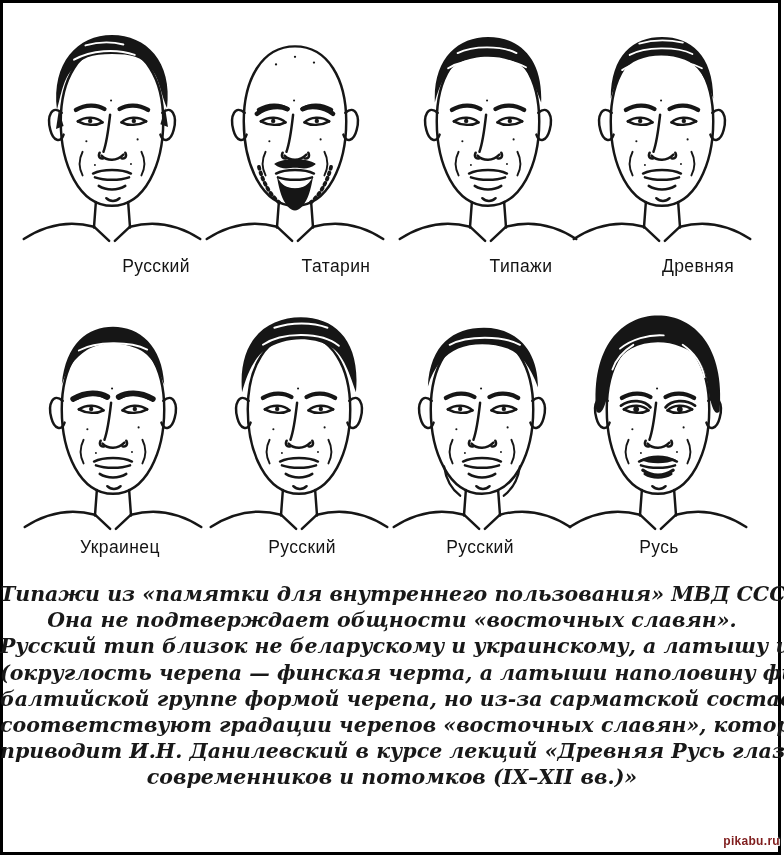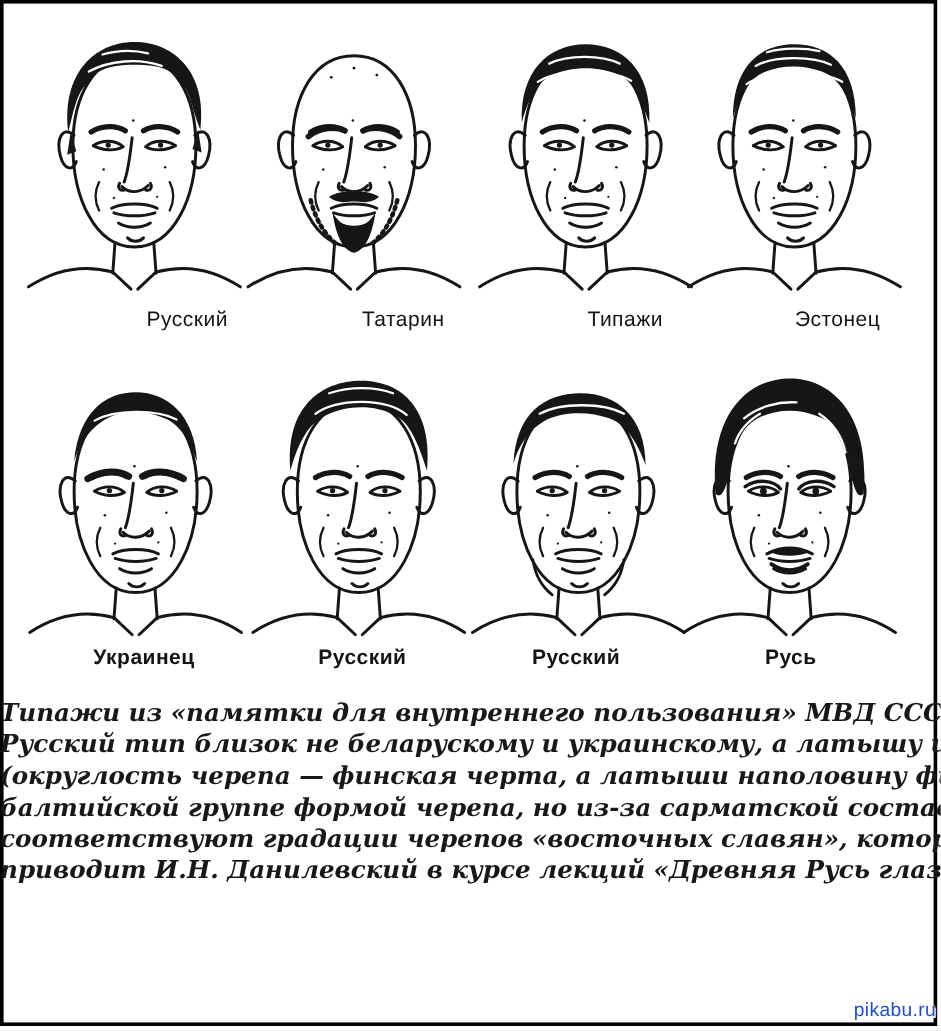--- a/index.html
+++ b/index.html
@@ -18,26 +18,26 @@
     font-size:17.5px;letter-spacing:.4px;color:#141414;white-space:nowrap;
   }
   .caption{
     position:absolute;left:0;top:581px;width:784px;text-align:center;
     font-family:"DejaVu Serif",serif;font-style:italic;font-weight:700;
     font-size:20.5px;line-height:26.2px;color:#181818;
   }
   .caption div{white-space:nowrap;}
   .watermark{
     position:absolute;right:4px;top:834px;
-    font-size:16px;font-weight:400;color:#1d4ed8;letter-spacing:.3px;
+    font-size:12px;font-weight:700;color:#7f1d1d;letter-spacing:.3px;
     text-shadow:0 0 2px #fff,0 0 2px #fff,1px 1px 0 #fff,-1px -1px 0 #fff;
   }
   
   .r1{top:6px;}  .r2{top:294px;}
-  .lab1{top:256px;margin-left:32px;} .lab2{top:537px;font-weight:bold;}
+  .lab1{top:256px;margin-left:32px;} .lab2{top:537px;}
 </style>
 </head>
 <body>
 
 <div class="canvas">
 
   <svg width="0" height="0" style="position:absolute" aria-hidden="true">
     <defs>
       <g id="base-face" fill="none" stroke="#161616" stroke-width="2.6" stroke-linecap="round" stroke-linejoin="round">
         <path d="M98,33 C63,33 44,68 44,112 C44,157 63,201 98,201 C133,201 152,157 152,112 C152,68 133,33 98,33"></path>
@@ -188,29 +188,31 @@
         <circle cx="75" cy="112" r="3"></circle>
           <circle cx="121" cy="112" r="3"></circle>
         <path d="M79,165 C90,159 106,159 117,165 C106,170 90,170 79,165 Z"></path>
       </g>
     </svg>
   </div>
 
   <div class="plabel lab1" style="left:124px">Русский</div>
   <div class="plabel lab1" style="left:304px">Татарин</div>
   <div class="plabel lab1" style="left:489px">Типажи</div>
-  <div class="plabel lab1" style="left:666px">Эстонец</div>
+  <div class="plabel lab1" style="left:666px">Древняя</div>
   <div class="plabel lab2" style="left:120px">Украинец</div>
   <div class="plabel lab2" style="left:302px">Русский</div>
   <div class="plabel lab2" style="left:480px">Русский</div>
   <div class="plabel lab2" style="left:659px">Русь</div>
 
   <div class="caption">
     <div>Типажи из «памятки для внутреннего пользования» МВД СССР.</div>
+    <div>Она не подтверждает общности «восточных славян».</div>
     <div>Русский тип близок не беларускому и украинскому, а латышу и эстонцу</div>
     <div>(округлость черепа — финская черта, а латыши наполовину финны).</div>
     <div>балтийской группе формой черепа, но из-за сарматской составной</div>
     <div>соответствуют градации черепов «восточных славян», которую</div>
     <div>приводит И.Н. Данилевский в курсе лекций «Древняя Русь глазами</div>
+    <div>современников и потомков (IX–XII вв.)»</div>
   </div>
 
   <div class="watermark">pikabu.ru</div>
 </div>
 
 </body></html>

